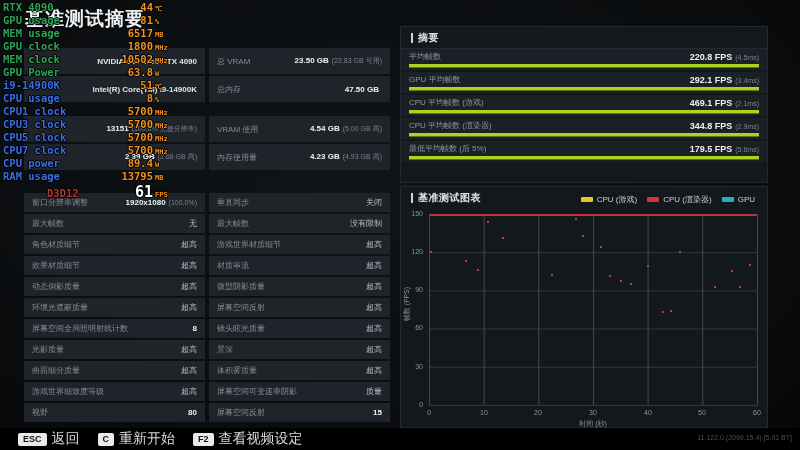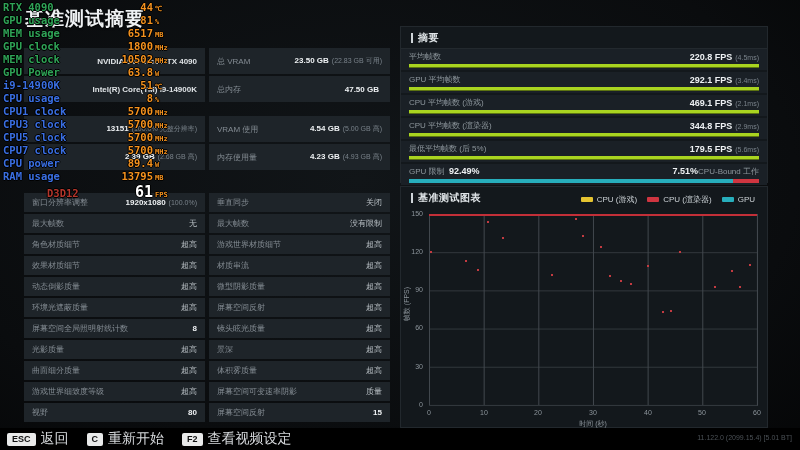--- a/index.html
+++ b/index.html
@@ -68,21 +68,21 @@
   .osd-line{display:flex;align-items:baseline;height:13px;}
   .osd-lab{flex:1;}
   .osd-lab.g{color:var(--osd-green,#2fa457);} .osd-lab.b{color:var(--osd-blue,#3a6fe3);}
   .osd-lab.r{color:var(--osd-red,#b5362c);padding-left:44px;}
   .osd-val{color:var(--osd-orange,#f5921e);min-width:46px;text-align:right;}
   .osd-unit{color:var(--osd-orange,#f5921e);font-size:7px;width:24px;margin-left:2px;}
   .osd-line.big{height:16px;}
   .osd-line.big .osd-val{color:#fff;font-size:15px;}
   
   #footer{position:absolute;left:0;top:428px;width:800px;height:22px;background:#000;
-    display:flex;align-items:center;gap:18px;padding-left:7px;box-sizing:border-box;z-index:3;}
+    display:flex;align-items:center;gap:18px;padding-left:18px;box-sizing:border-box;z-index:3;}
   .fkey{display:flex;align-items:center;gap:5px;cursor:pointer;}
   .keycap{background:#e9eaea;color:#111;font-size:9px;font-weight:bold;padding:1px 5px;
     border-radius:2px;line-height:11px;}
   .fkey-lbl{color:#d7dadd;font-size:14px;}
   #version{position:absolute;right:8px;top:434px;color:#4b5156;font-size:7px;z-index:3;}
 </style>
 </head>
 <body>
 
 <div id="screen">
@@ -259,30 +259,20 @@
        <div class="s-bar"></div>
      </div>
         <div class="sum-row">
        <div class="sum-line">
          <span class="sum-lbl">最低平均帧数 (后 5%)</span>
          <span class="sum-val">179.5 FPS<span class="sum-ms">(5.6ms)</span></span>
        </div>
        <div class="s-bar"></div>
      </div>
       </div>
-    <div class="sum-row">
-      <div class="sum-line">
-        <span class="sum-lbl"><span>GPU 限制</span>&nbsp;&nbsp;<span class="sum-val">92.49%</span></span>
-        <span class="sum-lbl"><span class="sum-val">7.51%</span><span>CPU-Bound 工作</span></span>
-      </div>
-      <div class="s-bar split">
-        <div class="seg-gpu" id="seg-gpu" style="width: 92.49%;"></div>
-        <div class="seg-cpu" id="seg-cpu" style="width: 7.51%;"></div>
-      </div>
-    </div>
   </div>
 
   <div id="chart-panel" class="panel">
     <div class="panel-head" style="border-bottom:none;">
       <div class="head-accent"></div>
       <span class="panel-title">基准测试图表</span>
     </div>
     <div id="chart-legend">
         <div class="leg-item">
        <span class="leg-swatch" style="background:#e5c431"></span>

